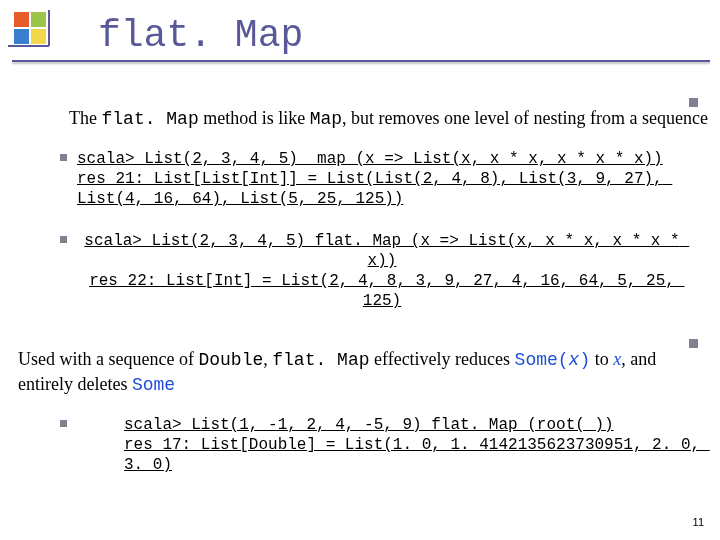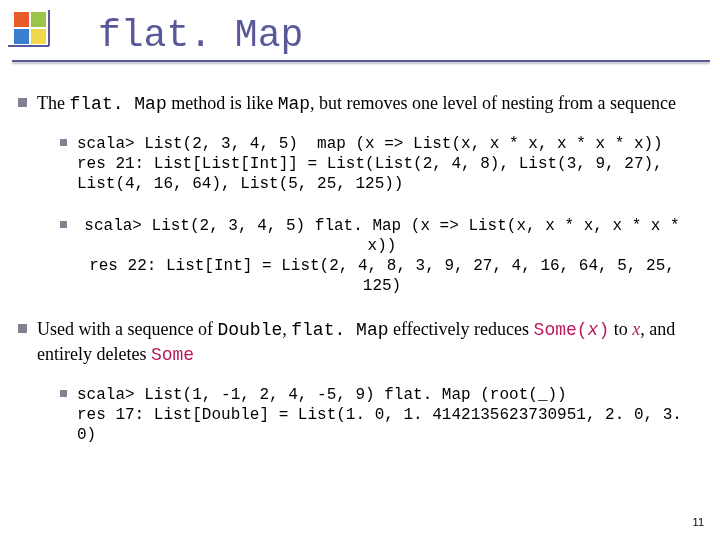--- a/index.html
+++ b/index.html
@@ -39,22 +39,23 @@
     box-shadow: 0 2px 2px rgba(0,0,0,0.25);
   }
   .content {
     position: absolute;
     top: 92px;
     left: 18px;
     right: 12px;
   }
   .bullet-row {
     display: flex;
-    align-items: flex-start;
+    align-items: flex-end;
     margin-bottom: 18px;
+    flex-direction: column;
   }
   .sq {
     width: 9px;
     height: 9px;
     background: #818192;
     flex: 0 0 9px;
     margin-top: 6px;
     margin-right: 10px;
   }
   .sq-small {
@@ -71,22 +72,23 @@
     color: #000;
   }
   .mono {
     font-family: "Courier New", Courier, monospace;
   }
   .code {
     font-family: "Courier New", Courier, monospace;
     font-size: 16px;
     color: #000;
     line-height: 1.25;
+    text-decoration: underline;
   }
-  .blue { color: #be185d; }
+  .blue { color: #1d4ed8; }
   .italic { font-style: italic; }
   .sub-list {
     margin-left: 42px;
   }
   .sub-item {
     display: flex;
     align-items: flex-start;
     margin-bottom: 22px;
   }
   .page-num {
@@ -140,21 +142,21 @@
   </div>
 
   <div class="bullet-row">
     <div class="sq"></div>
     <div class="bullet-text">
       <span>Used with a sequence of </span><span class="mono">Double</span><span>, </span><span class="mono">flat. Map</span><span> effectively reduces </span><span class="mono blue">Some(</span><span class="mono blue italic">x</span><span class="mono blue">)</span><span> to </span><span class="blue italic">x</span><span>, and entirely deletes </span><span class="mono blue">Some</span>
     </div>
   </div>
 
   <div class="sub-list">
-    <div class="sub-item" style="margin-bottom:8px;">
+    <div class="sub-item" style="margin-bottom:8px;gap:47px;">
       <div class="sq-small"></div>
       <div class="code" style="white-space: pre-wrap; max-width:610px;">scala&gt; List(1, -1, 2, 4, -5, 9) flat. Map (root(_))
 res 17: List[Double] = List(1. 0, 1. 4142135623730951, 2. 0, 3. 0)</div>
     </div>
   </div>
 
 </div>
 
 <div class="page-num">11</div>
 

